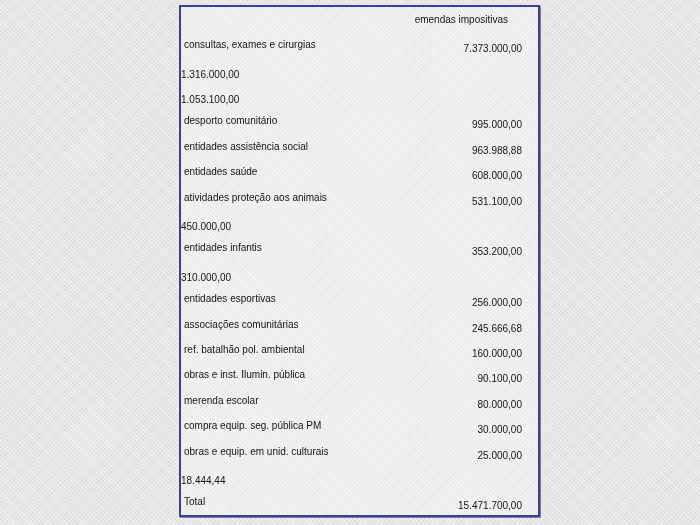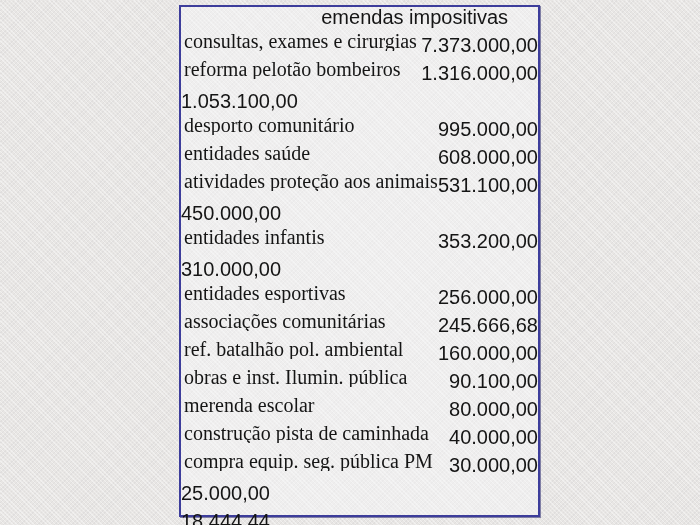--- a/index.html
+++ b/index.html
@@ -28,34 +28,33 @@
     border: 2px solid #3d3d9b;
     box-shadow: 1px 1px 0 rgba(42,42,112,0.55);
     background: rgba(248,248,250,0.45);
     display: flex;
     flex-direction: column;
   }
   .row {
     flex: 1 1 0;
     display: flex;
     align-items: center;
-    font-size: 20px;
+    font-size: 10px;
     line-height: 1;
     color: #151515;
     white-space: nowrap;
   }
   .row .label {
     flex: 1 1 auto;
     padding-left: 3px;
     overflow: hidden;
-    font-family: Liberation Serif, serif;
   }
   .row .value {
     flex: 0 0 auto;
-    padding-right: 0;
+    padding-right: 16px;
     text-align: right;
     margin-top: 8px;
   }
   .header-row {
     justify-content: flex-end;
   }
   .header-row .header-label {
     padding-right: 30px;
   }
 </style>
@@ -65,29 +64,32 @@
 <div class="table-box">
   <div class="row header-row">
     <span class="header-label">emendas impositivas</span>
   </div>
 
   <div class="row">
       <span class="label">consultas, exames e cirurgias</span>
       <span class="value">7.373.000,00</span>
     </div>
     <div class="row">
-      <span class="label">reforma pelotão bombeiros</span>
       <span class="value">1.316.000,00</span>
     </div>
     <div class="row">
       <span class="value">1.053.100,00</span>
     </div>
     <div class="row">
       <span class="label">desporto comunitário</span>
       <span class="value">995.000,00</span>
+    </div>
+    <div class="row">
+      <span class="label">entidades assistência social</span>
+      <span class="value">963.988,88</span>
     </div>
     <div class="row">
       <span class="label">entidades saúde</span>
       <span class="value">608.000,00</span>
     </div>
     <div class="row">
       <span class="label">atividades proteção aos animais</span>
       <span class="value">531.100,00</span>
     </div>
     <div class="row">
@@ -114,28 +116,25 @@
     </div>
     <div class="row">
       <span class="label">obras e inst. Ilumin. pública</span>
       <span class="value">90.100,00</span>
     </div>
     <div class="row">
       <span class="label">merenda escolar</span>
       <span class="value">80.000,00</span>
     </div>
     <div class="row">
-      <span class="label">construção pista de caminhada</span>
-      <span class="value">40.000,00</span>
-    </div>
-    <div class="row">
       <span class="label">compra equip. seg. pública PM</span>
       <span class="value">30.000,00</span>
     </div>
     <div class="row">
+      <span class="label">obras e equip. em unid. culturais</span>
       <span class="value">25.000,00</span>
     </div>
     <div class="row">
       <span class="value">18.444,44</span>
     </div>
     <div class="row" id="total-row">
     <span class="label">Total</span>
     <span class="value">15.471.700,00</span>
   </div>
 </div>

